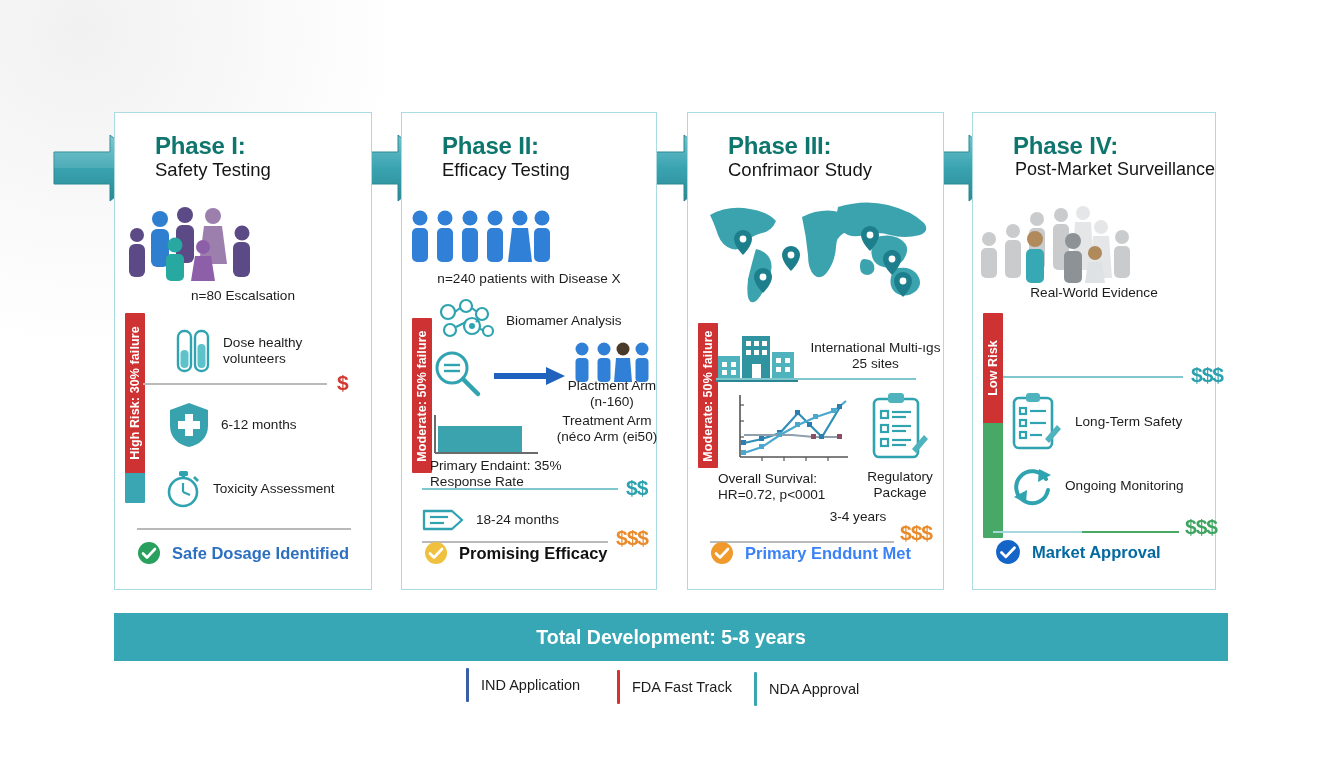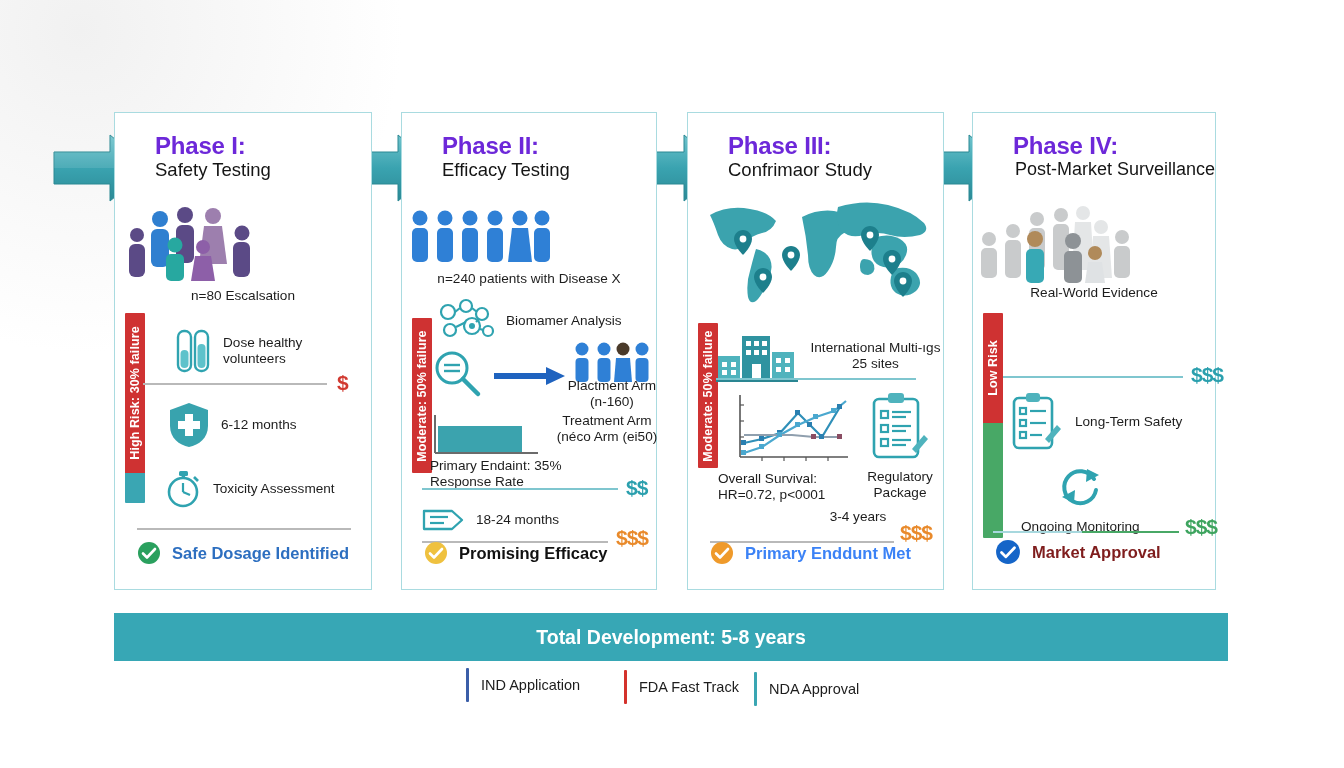--- a/index.html
+++ b/index.html
@@ -22,21 +22,21 @@
     border:1.5px solid #a9dbe0;
     box-sizing:border-box;
   }
   #card0{left:114px;width:258px;}
   #card1{left:401px;width:256px;}
   #card2{left:687px;width:257px;}
   #card3{left:972px;width:244px;}
 
   .phase-title{
     position:absolute;left:40px;top:20px;
-    font-size:24px;font-weight:bold;color:#6d28d9;letter-spacing:-0.2px;
+    font-size:24px;font-weight:bold;color:#0f766e;letter-spacing:-0.2px;
     line-height:1.06;
   }
   .phase-sub{
     position:absolute;left:40px;top:47px;
     font-size:18.5px;color:#151515;line-height:1.1;white-space:nowrap;
   }
   #card3 .phase-sub{left:42px;font-size:18px;}
 
   
   .arrow{position:absolute;top:132px;width:100px;height:72px;}
@@ -75,21 +75,21 @@
   .cost.c1{color:#d13a31;}
   .cost.c2{color:#2ba0ae;}
   .cost.c3{color:#e98a2b;}
   .cost.c4{color:#3ea45f;}
 
   .outcome{position:absolute;left:22px;bottom:24px;display:flex;align-items:center;gap:11px;}
   .outcome .lbl{font-size:16.5px;font-weight:bold;}
   #card0 .outcome .lbl{color:#2d6fc0;}
   #card1 .outcome .lbl{color:#111;}
   #card2 .outcome .lbl{color:#3b82f6;}
-  #card3 .outcome .lbl{color:#7f1d1d;}
+  #card3 .outcome .lbl{color:#0369a1;}
 
   
   .totalbar{
     position:absolute;left:114px;top:613px;width:1114px;height:48px;
     background:#37a7b5;display:flex;align-items:center;justify-content:center;
   }
   .totalbar span{color:#fff;font-size:19.5px;font-weight:bold;}
   .milestones{position:absolute;top:668px;left:114px;width:1114px;height:40px;}
   .ms{position:absolute;display:flex;align-items:center;gap:12px;}
   .ms .tick{width:3px;height:34px;border-radius:1px;}
@@ -550,21 +550,21 @@
               <line x1="21" y1="32" x2="37" y2="32"></line>
             <rect x="11" y="41" width="6" height="6"></rect>
               <line x1="21" y1="44" x2="33" y2="44"></line>
           </g>
           <path d="M36 48 L48 34 L52 38 L40 52 z" fill="#4fb3bd"></path>
         </svg>
       </span>
       <span class="rowtext" style="text-align:center;">Long-Term Safety</span>
     </div>
 
-    <div class="row" style="left:48px;top:350px;flex-direction:column;">
+    <div class="row" style="left:36px;top:350px;">
       <span>
         <svg width="46" height="46" viewBox="0 0 46 46">
           <path d="M37 16 A16 16 0 1 0 39 27" fill="none" stroke="#2fa3b0" stroke-width="4" stroke-linecap="round"></path>
           <polygon points="30,6 42,12 29,19" fill="#2fa3b0"></polygon>
           <polygon points="17,40 5,34 18,27" fill="#2fa3b0"></polygon>
         </svg>
       </span>
       <span class="rowtext">Ongoing Monitoring</span>
     </div>
 
@@ -584,21 +584,21 @@
 
   <div class="totalbar">
     <span>Total Development: 5-8 years</span>
   </div>
 
   <div class="milestones">
     <div class="ms" style="left:352px;top:0;">
       <div class="tick" style="background:#3b5ea8;"></div>
       <div class="mslbl">IND Application</div>
     </div>
-    <div class="ms" style="left:503px;top:2px;margin-left:7px;">
+    <div class="ms" style="left:503px;top:2px;">
       <div class="tick" style="background:#d4322c;"></div>
       <div class="mslbl">FDA Fast Track</div>
     </div>
     <div class="ms" style="left:640px;top:4px;">
       <div class="tick" style="background:#3aa6b3;"></div>
       <div class="mslbl">NDA Approval</div>
     </div>
   </div>
 
 </div>

